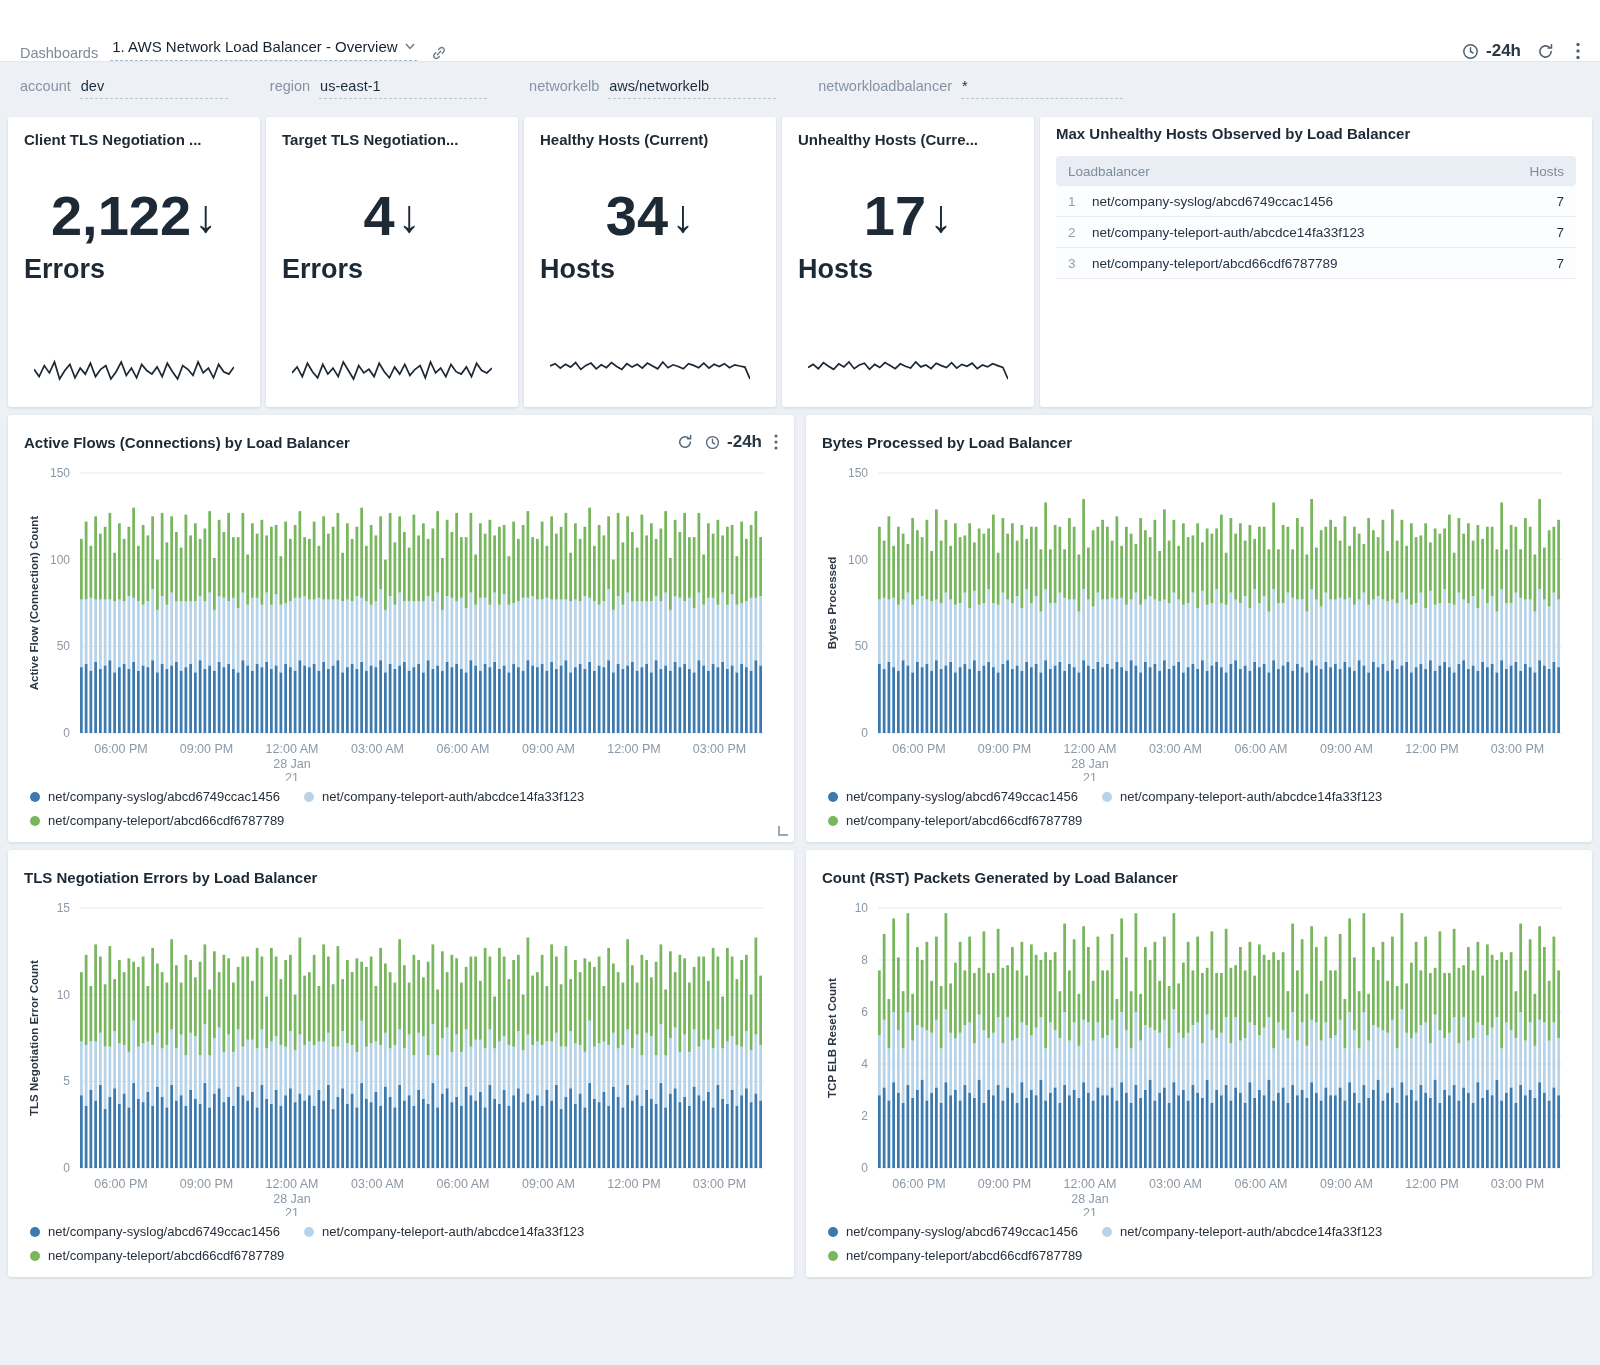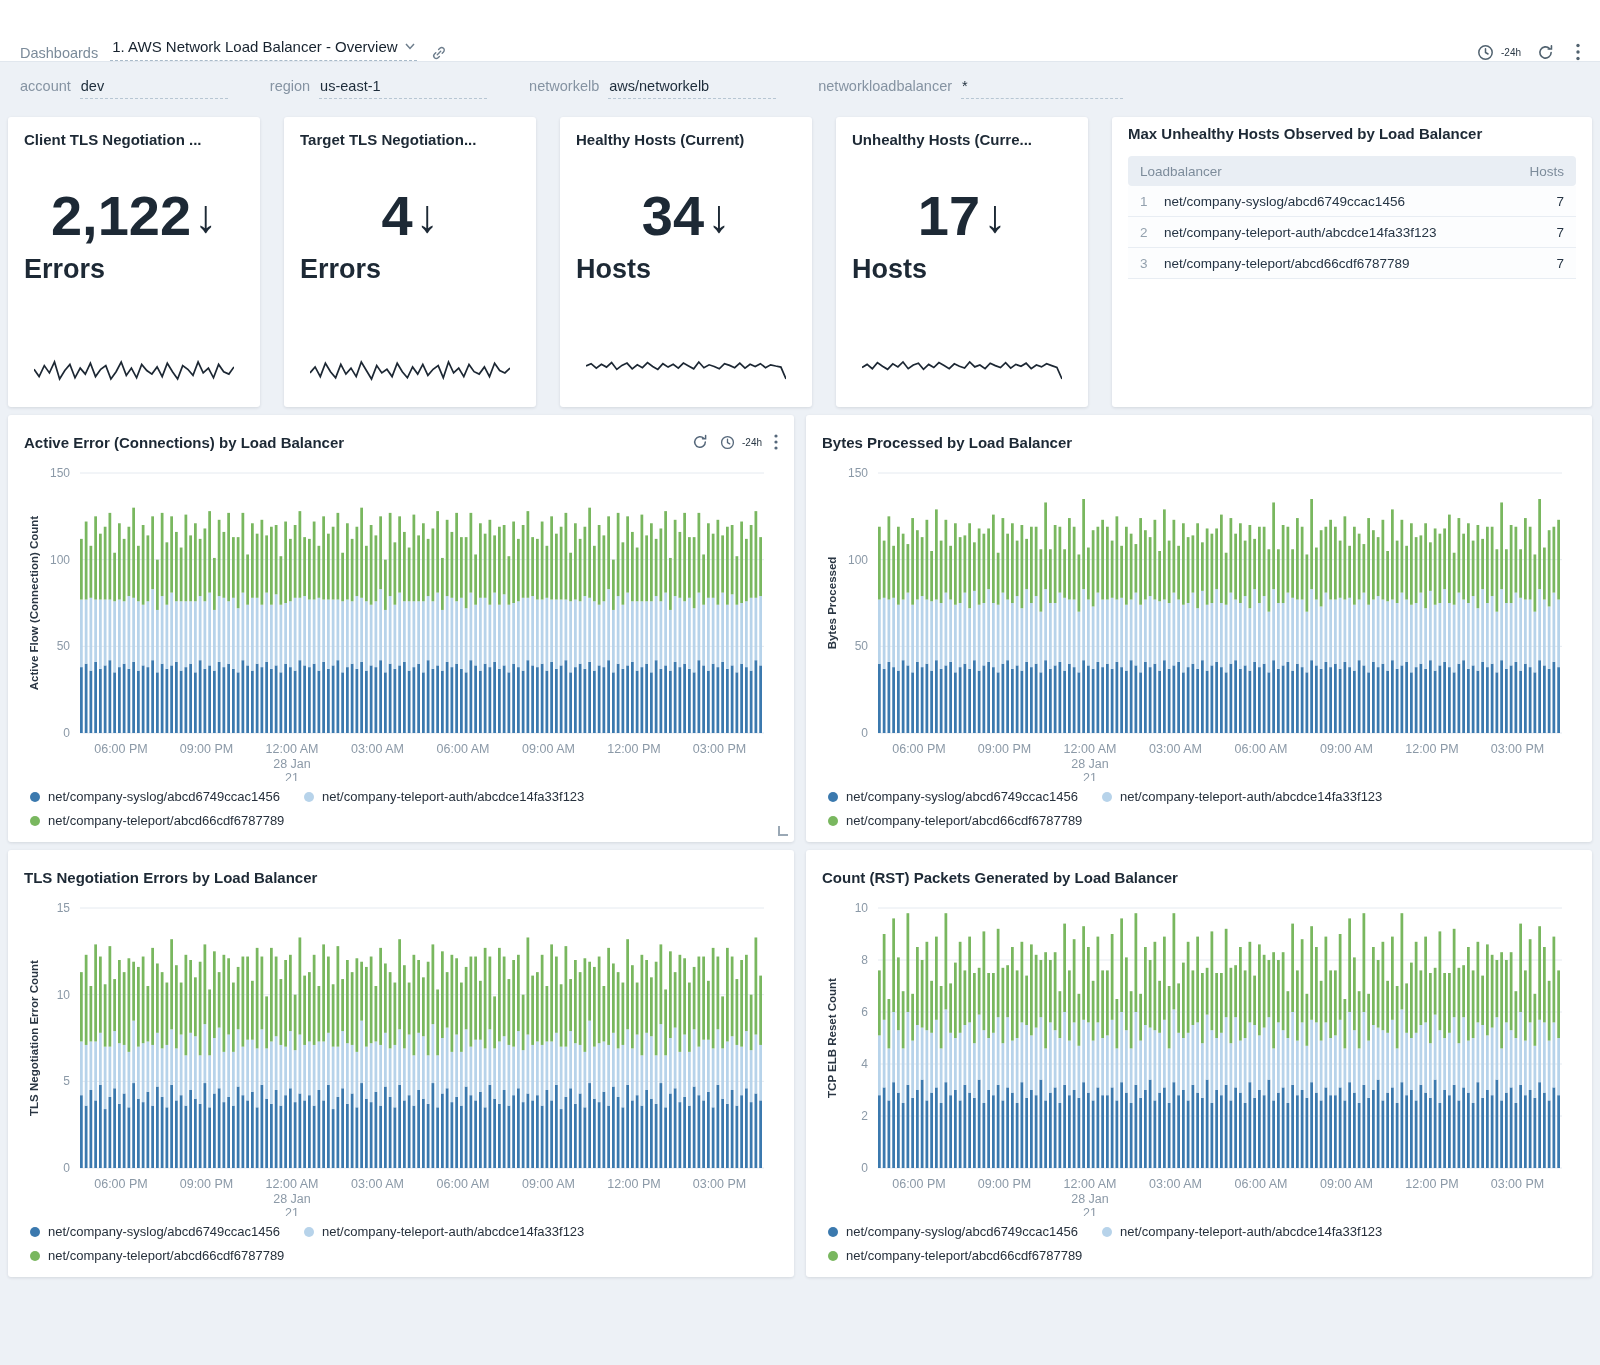--- a/index.html
+++ b/index.html
@@ -9,35 +9,35 @@
   
   .topbar{display:flex;align-items:flex-end;height:62px;background:#fff;
     border-bottom:1px solid #e1e7ee;padding:0 20px}
   .tb-label{color:#7b8b9a;font-size:14.5px;margin-right:12px}
   .tb-title-wrap{display:flex;align-items:center;gap:7px;border-bottom:1px dashed #a9bac9;
     padding:2px 2px 5px;cursor:pointer}
   .tb-title{font-size:15px;color:#17222e}
   .icon{color:#6d7d8c;display:inline-flex;align-items:center;justify-content:center}
   .tb-link{margin-left:14px}
   .tb-right{margin-left:auto;display:flex;align-items:center;gap:16px}
-  .time-range{font-size:10px;font-weight:normal;color:#2a3845;display:flex;align-items:center;gap:7px}
+  .time-range{font-size:17px;font-weight:bold;color:#2a3845;display:flex;align-items:center;gap:7px}
   .kebab-gap{margin-left:6px}
 
   
   .filters{display:flex;gap:42px;padding:16px 20px 10px}
   .filter{display:flex;align-items:baseline;gap:9px;font-size:14.5px}
   .f-label{color:#8593a2}
   .f-value{color:#1d2c3a;border-bottom:1px dashed #b7c6d3;padding:0 4px 4px 1px}
   .filter:nth-child(1) .f-value{min-width:148px}
   .filter:nth-child(2) .f-value{min-width:168px}
   .filter:nth-child(3) .f-value{min-width:168px}
   .filter:nth-child(4) .f-value{min-width:162px}
 
   
-  .stats-row{display:flex;gap:24px;padding:8px}
+  .stats-row{display:flex;gap:6px;padding:8px}
   .card{background:#fff;border-radius:3px;box-shadow:0 1px 3px rgba(30,45,60,.12)}
   .stat-card{flex:0 0 252px;height:290px;padding:14px 16px;position:relative;
     display:flex;flex-direction:column}
   .stat-title{font-size:15px;font-weight:bold;color:#1d2935;white-space:nowrap;overflow:hidden}
   .stat-big{text-align:center;margin-top:40px;font-size:56px;font-weight:bold;color:#1d2935;line-height:1}
   .stat-arrow{font-weight:normal;font-size:46px;margin-left:3px;position:relative;top:-3px}
   .stat-unit{text-align:left;font-size:27px;font-weight:bold;color:#1d2935;margin-top:10px}
   .spark{position:absolute;left:26px;right:26px;bottom:26px;height:22px}
 
   
@@ -188,21 +188,21 @@
           <span class="row-name">net/company-teleport/abcd66cdf6787789</span>
           <span class="row-val">7</span>
         </div>
       </div>
   </div>
 </div>
 
 <div class="charts-row">
   <div class="card chart-panel">
     <div class="panel-head">
-      <span class="panel-title">Active Error (Connections) by Load Balancer</span>
+      <span class="panel-title">Active Flows (Connections) by Load Balancer</span>
       <div class="panel-controls">
         <span class="icon">
           <svg width="16" height="16" viewBox="0 0 16 16" fill="none" stroke="#55677a" stroke-width="1.5" stroke-linecap="round">
               <path d="M13.3 8a5.3 5.3 0 1 1-1.5-3.7"></path>
               <path d="M13.6 1.6v3.1h-3.1"></path>
             </svg>
         </span>
         <div class="time-range">
           <span class="icon">
             <svg width="15" height="15" viewBox="0 0 16 16">

